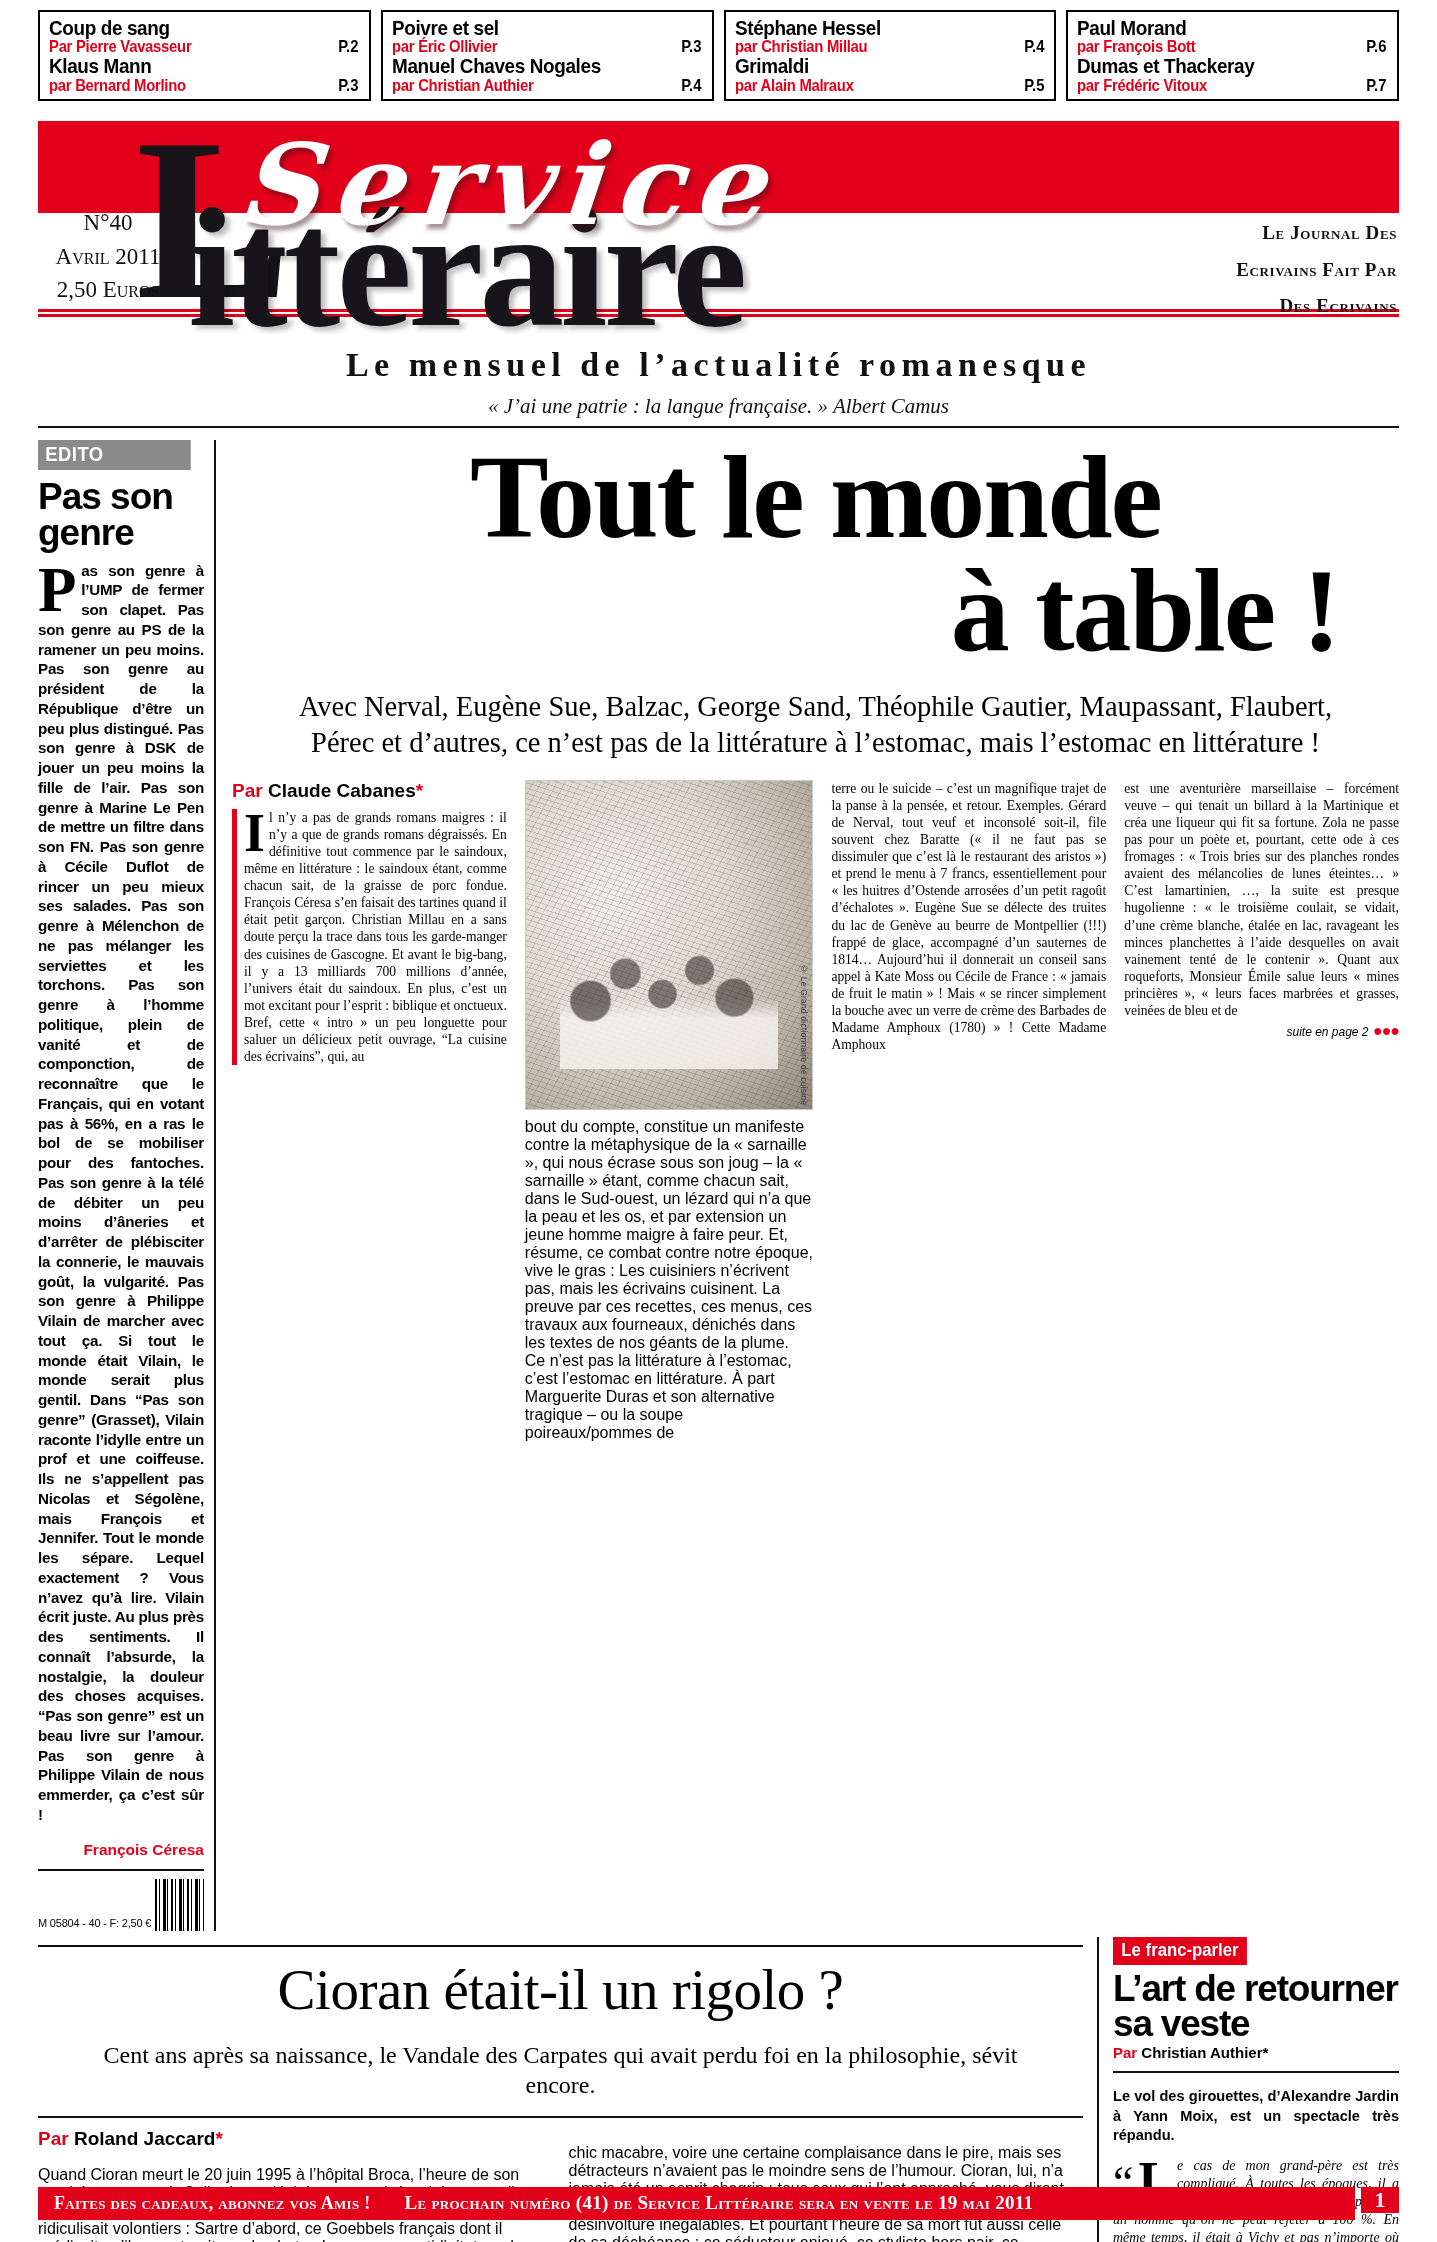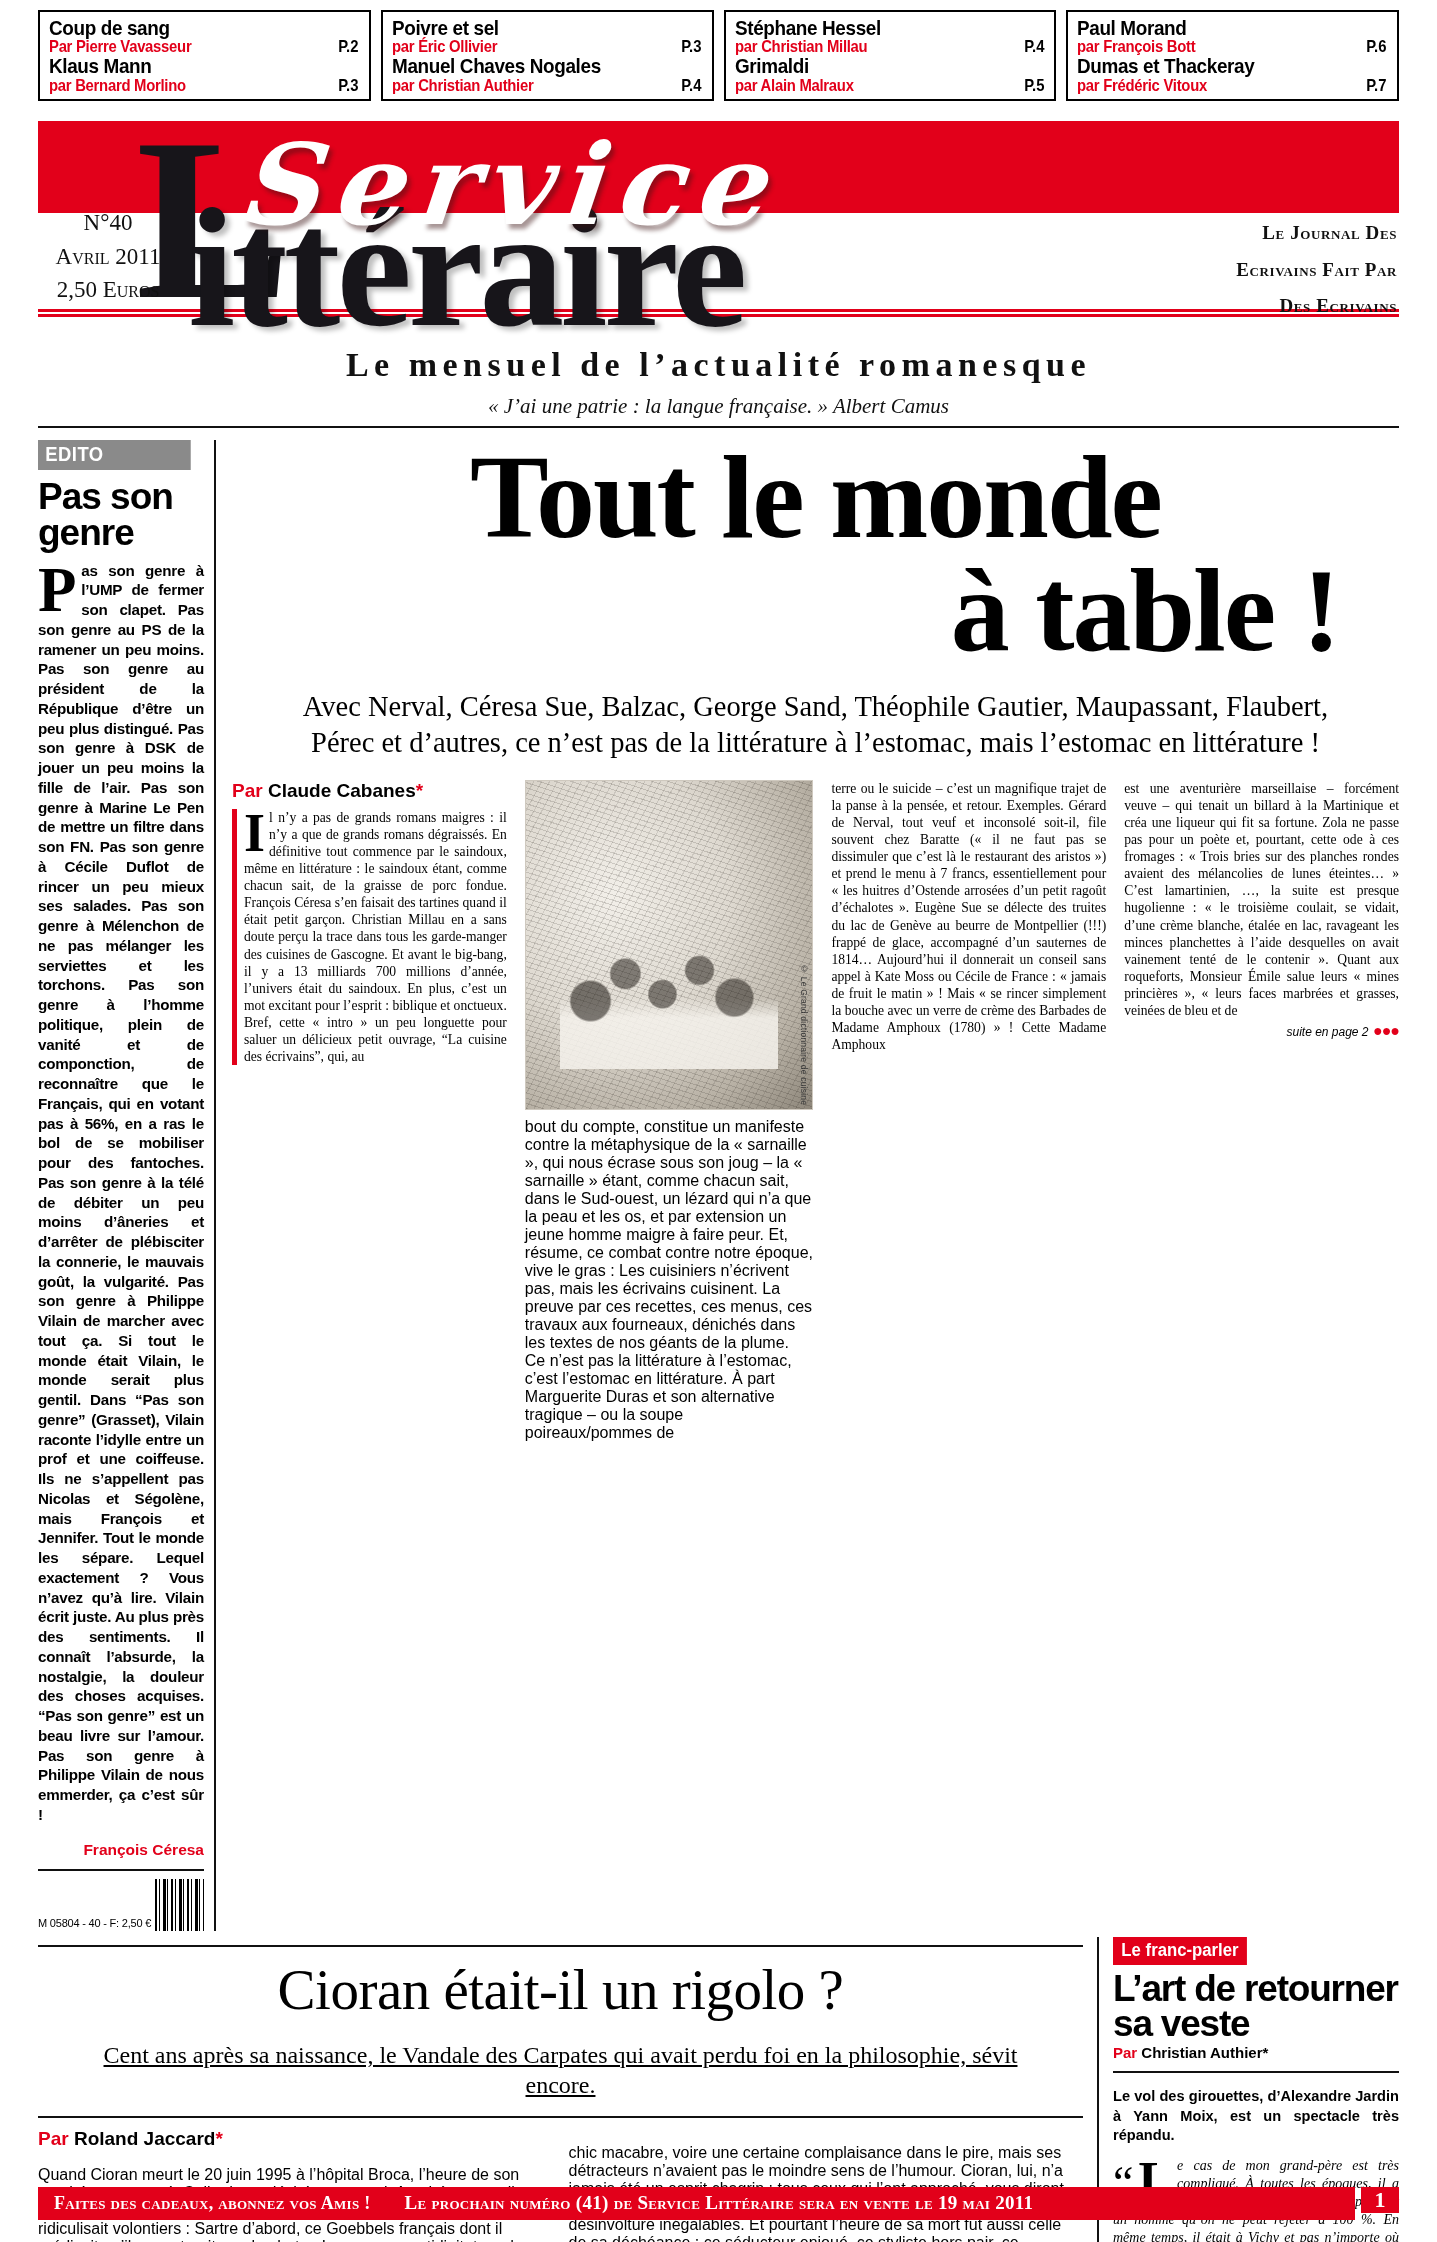--- a/index.html
+++ b/index.html
@@ -394,21 +394,20 @@
     text-align: center;
     letter-spacing: -0.5px;
     margin: 6px 0 0 0;
   }
   .cioran-sub {
     font-family: "Liberation Serif", serif;
     font-size: 24px;
     line-height: 1.26;
     text-align: center;
     margin: 18px 60px 16px 60px;
-    text-decoration: underline;
   }
   .cioran-cols { display:flex; gap: 16px; }
   .cc { flex: 1 1 0; }
 
   .fp-tag {
     background: #E2001A;
     color: #fff;
     font-weight: bold;
     font-size: 18px;
     padding: 3px 9px 4px 9px;
@@ -619,21 +618,21 @@
       </div>
     </div>
 
     <div class="col-main">
 
       <h1 class="hero-title">
         <span>Tout le monde</span>
         <span class="l2">à table !</span>
       </h1>
 
-      <div class="hero-sub">Avec Nerval, Céresa Sue, Balzac, George Sand, Théophile Gautier, Maupassant, Flaubert, Pérec et d’autres, ce n’est pas de la littérature à l’estomac, mais l’estomac en littérature !</div>
+      <div class="hero-sub">Avec Nerval, Eugène Sue, Balzac, George Sand, Théophile Gautier, Maupassant, Flaubert, Pérec et d’autres, ce n’est pas de la littérature à l’estomac, mais l’estomac en littérature !</div>
 
       <div class="hero-cols">
 
         <div class="hc">
           <div class="byline">
             <span class="par">Par</span>
             <span>Claude Cabanes</span><span class="star">*</span>
           </div>
           <div class="redbar-left">
             <p><span class="dropcap-s">I</span><span>l n’y a pas de grands romans maigres : il n’y a que de grands romans dégraissés. En définitive tout commence par le saindoux, même en littérature : le saindoux étant, comme chacun sait, de la graisse de porc fondue. François Céresa s’en faisait des tartines quand il était petit garçon. Christian Millau en a sans doute perçu la trace dans tous les garde-manger des cuisines de Gascogne. Et avant le big-bang, il y a 13 milliards 700 millions d’année, l’univers était du saindoux. En plus, c’est un mot excitant pour l’esprit : biblique et onctueux. Bref, cette « intro » un peu longuette pour saluer un délicieux petit ouvrage, “La cuisine des écrivains”, qui, au</span></p>

